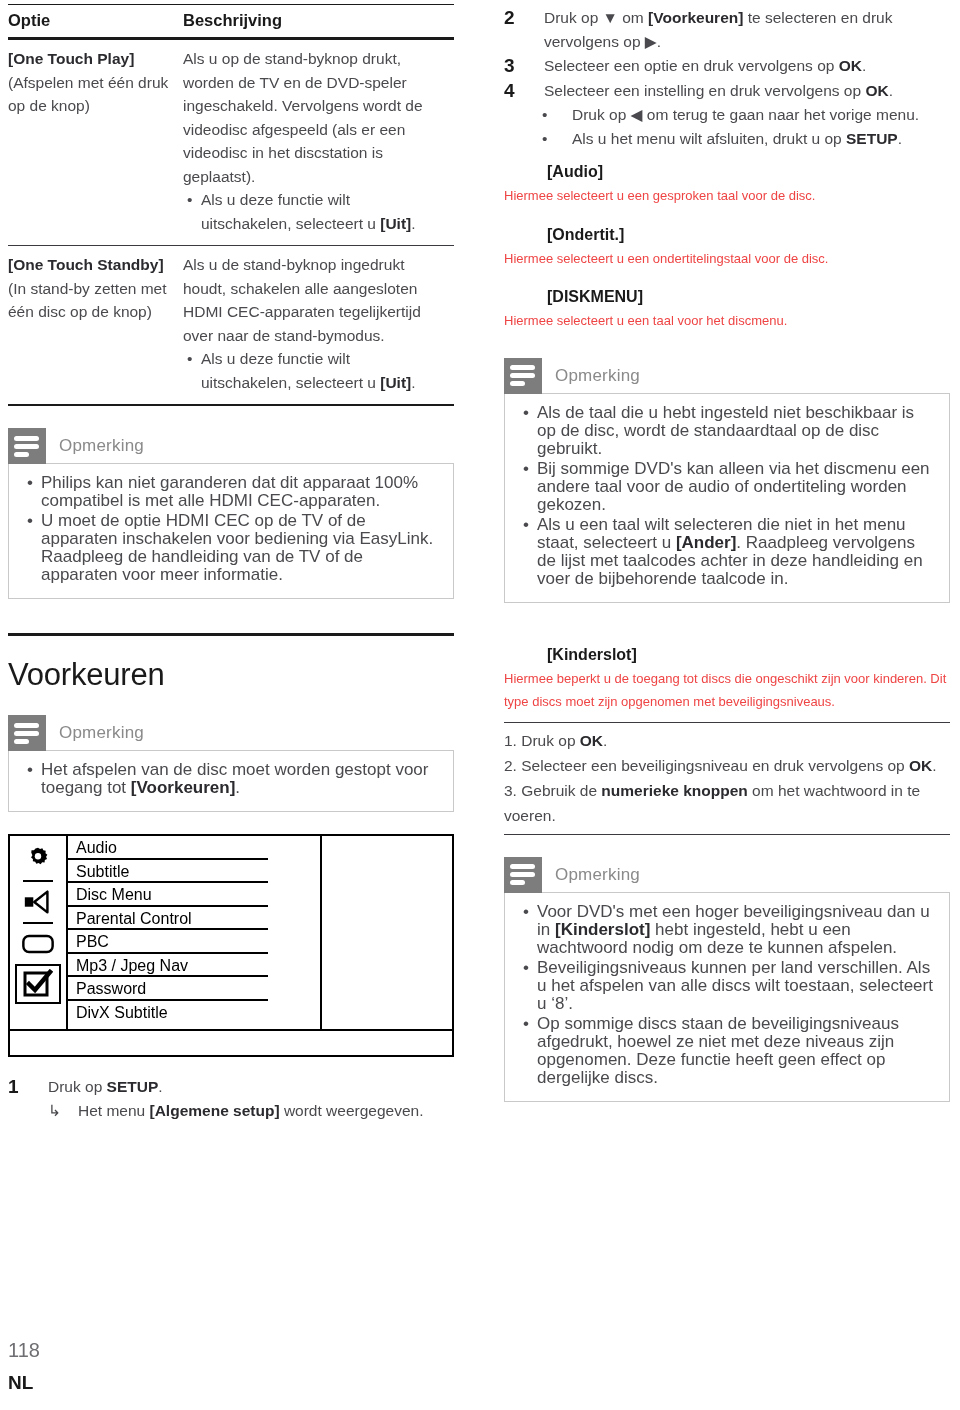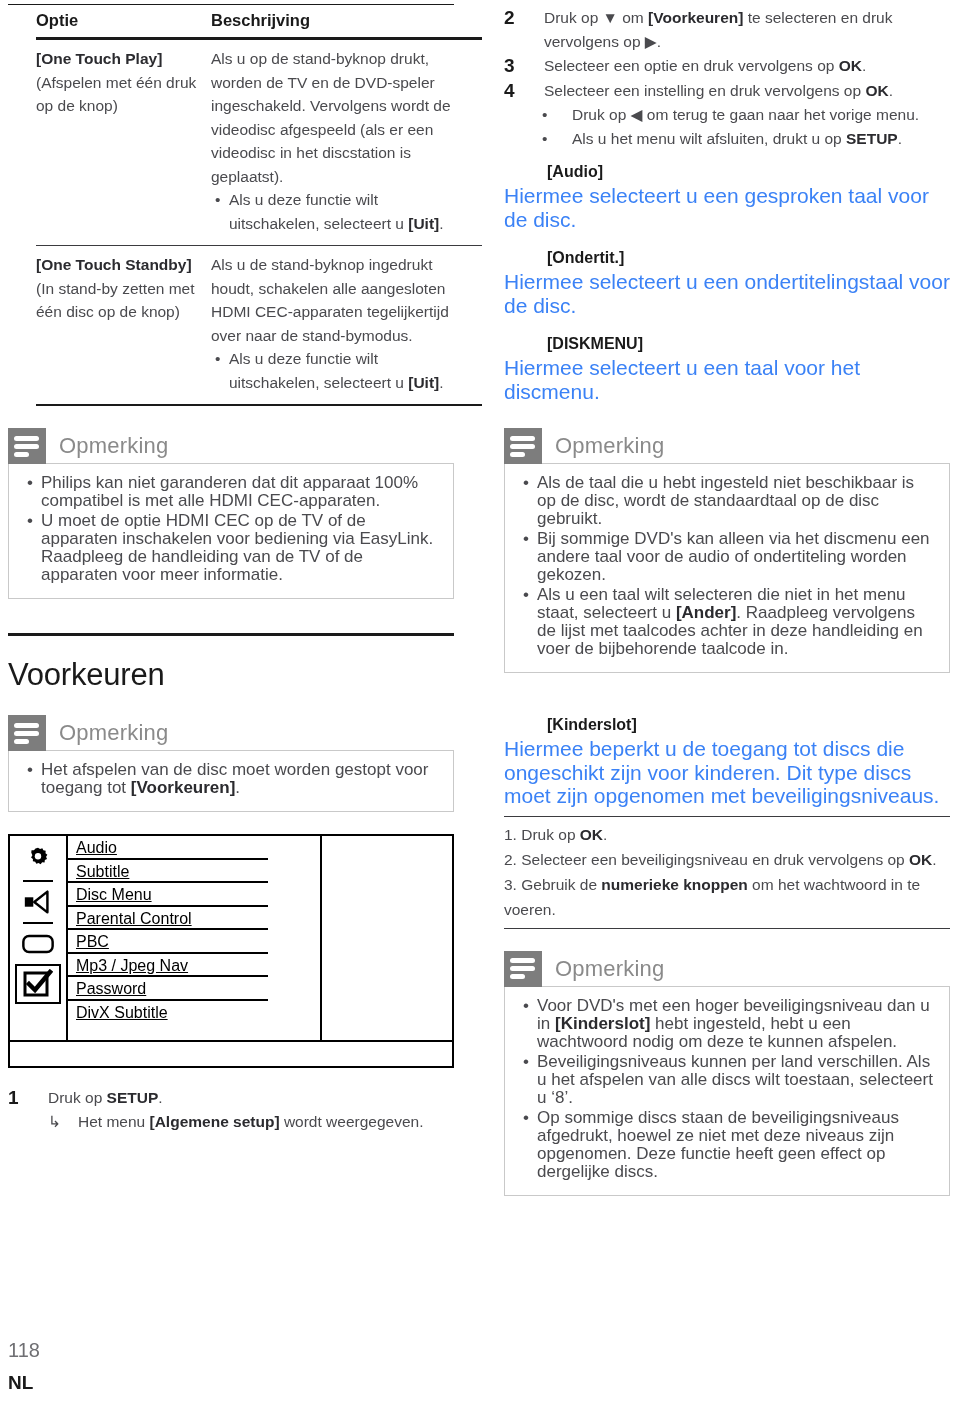--- a/index.html
+++ b/index.html
@@ -24,21 +24,21 @@
     top: 0;
     width: 446px;
   }
   .col-left  { left: 8px; }
   .col-right { left: 504px; }
   .b        { font-weight: bold; color: #2b2b2f; }
   .hdr-rule-thin   { border-top: 1.5px solid #1a1a1a; }
   .rule-mid        { border-top: 1.5px solid #3b3b3f; }
 
   
-  table.opt-table { width: 446px; border-collapse: collapse; margin-left: 28px; }
+  table.opt-table { width: 446px; border-collapse: collapse; }
   table.opt-table th {
     text-align: left;
     font-size: 16.5px;
     font-weight: bold;
     color: #1a1a1a;
     padding: 6px 0 7px 0;
     vertical-align: bottom;
   }
   table.opt-table thead tr { }
   table.opt-table td {
@@ -71,21 +71,21 @@
     background: #7d7d7d;
     display: flex; flex-direction: column;
     justify-content: center; align-items: flex-start;
     padding-left: 6px; gap: 3px;
   }
   .note-icon i { display:block; background:#ffffff; height:5px; border-radius:3px; }
   .note-icon i.l1 { width: 25px; }
   .note-icon i.l2 { width: 25px; }
   .note-icon i.l3 { width: 15px; }
   .note-title {
-    font-size: 22px; color: #8a8a8a; margin-left: 13px; letter-spacing: .2px;
+    font-size: 17px; color: #8a8a8a; margin-left: 13px; letter-spacing: .2px;
   }
   .note-body {
     border: 1px solid #c9c9c9;
     border-top: 1px solid #c9c9c9;
     padding: 10px 12px 12px 12px;
     margin-top: -1px;
   }
   .note-body ul { margin:0; padding:0 0 0 20px; list-style: none; }
   .note-body li {
     position: relative;
@@ -125,21 +125,21 @@
   .osd-main { display: flex; min-height: 170px; }
   .osd-sidebar {
     width: 58px;
     border-right: 2px solid #000;
     display: flex; flex-direction: column; align-items: center;
     padding-top: 4px;
   }
   .osd-ico { width: 46px; height: 40px; display:flex; align-items:center; justify-content:center; }
   .osd-ico.sel { border: 2px solid #000; }
   .osd-ico-divider { width: 30px; border-top: 2px solid #000; }
-  .osd-list { flex: 1 1 auto; padding: 0 0 16px 0; text-decoration: underline; }
+  .osd-list { flex: 1 1 auto; padding: 0 0 5px 0; }
   .osd-item {
     font-size: 16px;
     color: #000;
     padding: 1px 0 1px 8px;
     border-bottom: 2px solid #000;
     width: 200px;
     height: 23.5px;
     line-height: 21px;
   }
   .osd-item:last-child { border-bottom: none; }
@@ -165,21 +165,21 @@
   .substep-body { flex: 1 1 auto; font-size: 15.5px; line-height: 23.5px; color:#4a4a4e; }
 
   .bullets-indent { padding-left: 38px; }
   .bullet-row { display:flex; }
   .bullet-dot { width: 30px; flex: 0 0 30px; font-size: 15.5px; line-height:23.5px; color:#4a4a4e; }
   .bullet-txt { flex:1 1 auto; font-size: 15.5px; line-height:23.5px; color:#4a4a4e; }
 
   
   .deflist { }
   .defterm { font-size: 16px; font-weight: bold; color:#1a1a1a; line-height: 24px; margin-left: 43px; }
-  .defdesc { font-size: 21px; line-height: 23.5px; color:#3b82f6; }
+  .defdesc { font-size: 13px; line-height: 23.5px; color:#ef4444; }
   .defblock { margin-bottom: 15px; }
 
   .numlist { font-size: 15.5px; line-height: 25px; color:#4a4a4e; }
 
   
   .footer {
     position: absolute;
     left: 8px; bottom: 16px;
     display: flex; align-items: baseline; gap: 10px; flex-direction: column;
   }

